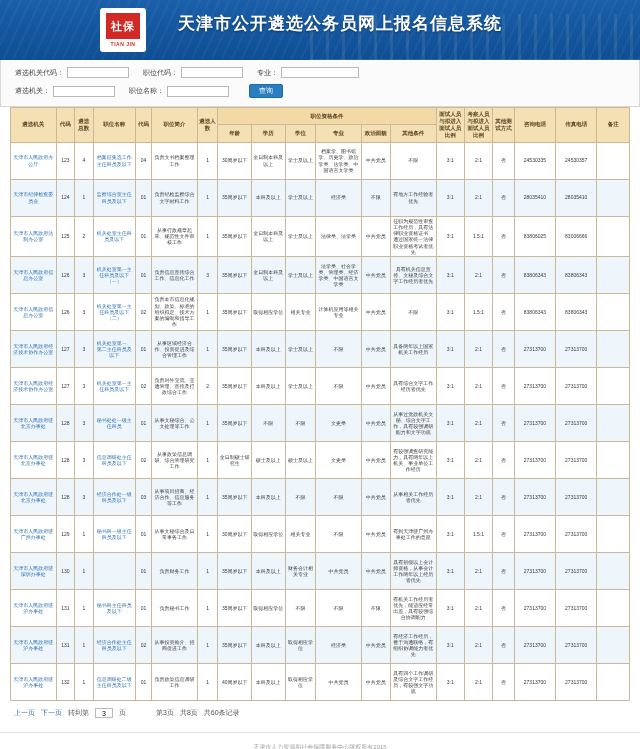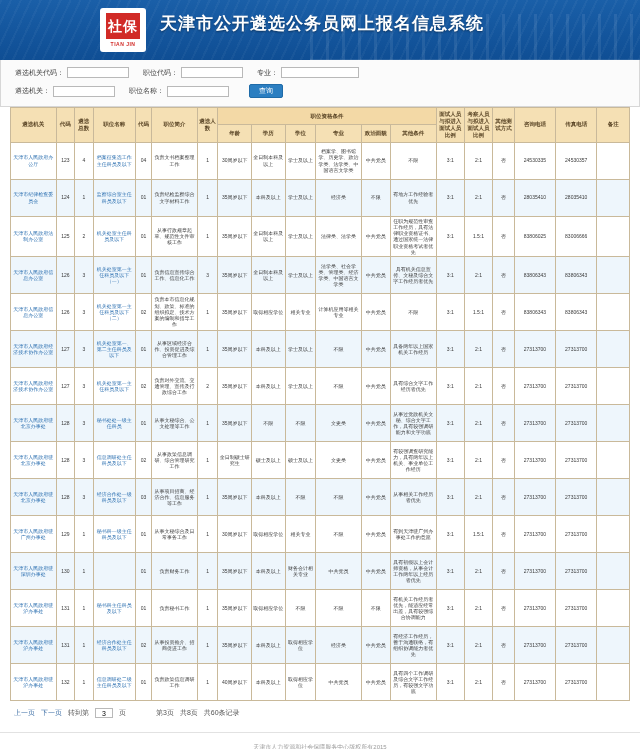--- a/index.html
+++ b/index.html
@@ -31,29 +31,30 @@
     opacity:.8;
   }
   .logo{
     position:absolute;left:100px;top:8px;width:46px;height:44px;
     background:#ffffff;border-radius:3px;
     display:flex;flex-direction:column;align-items:center;justify-content:center;
   }
   .logo .sq{
     width:34px;height:26px;background:#d12a26;color:#fff;
     display:flex;align-items:center;justify-content:center;
-    font-size:14px;font-weight:bold;letter-spacing:1px;line-height:1;
+    font-size:11px;font-weight:bold;letter-spacing:1px;line-height:1;
   }
   .logo .tj{
     font-size:5px;color:#d12a26;letter-spacing:.5px;margin-top:2px;font-weight:bold;
   }
   .htext{position:absolute;left:160px;top:12px;}
   .htitle{
     color:#fff;font-size:17px;font-weight:bold;letter-spacing:1px;
     text-shadow:0 1px 2px rgba(0,0,0,.4);
+    margin-left:18px;
   }
   .hsub{
     color:#cfe2f5;font-size:8px;margin-top:5px;letter-spacing:.5px;
   }
   
   .searchbar{
     border:1px solid #d7d7d7;border-top:none;
     background:#fbfbfb;
     padding:7px 14px 8px 14px;
   }

